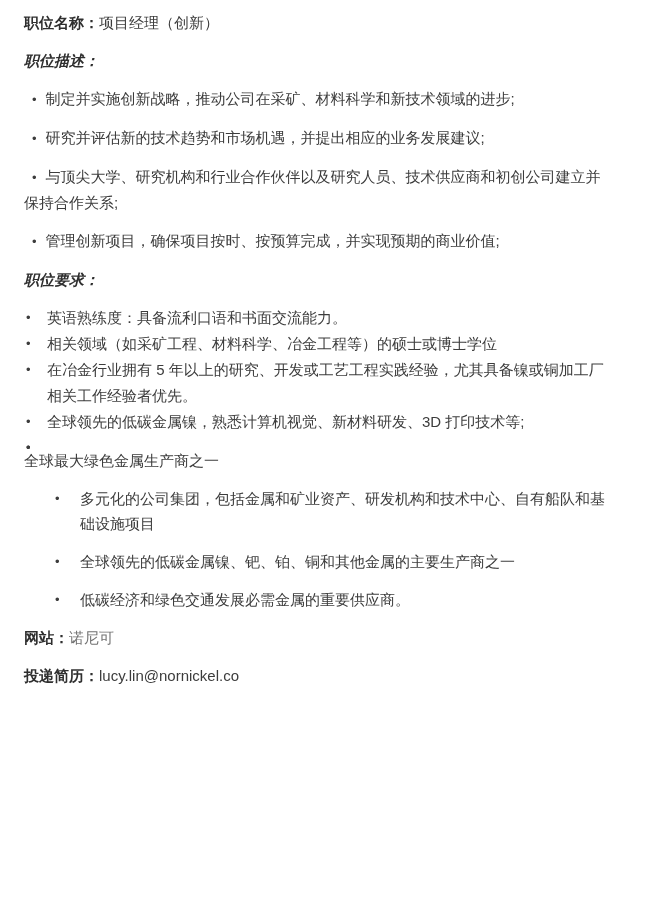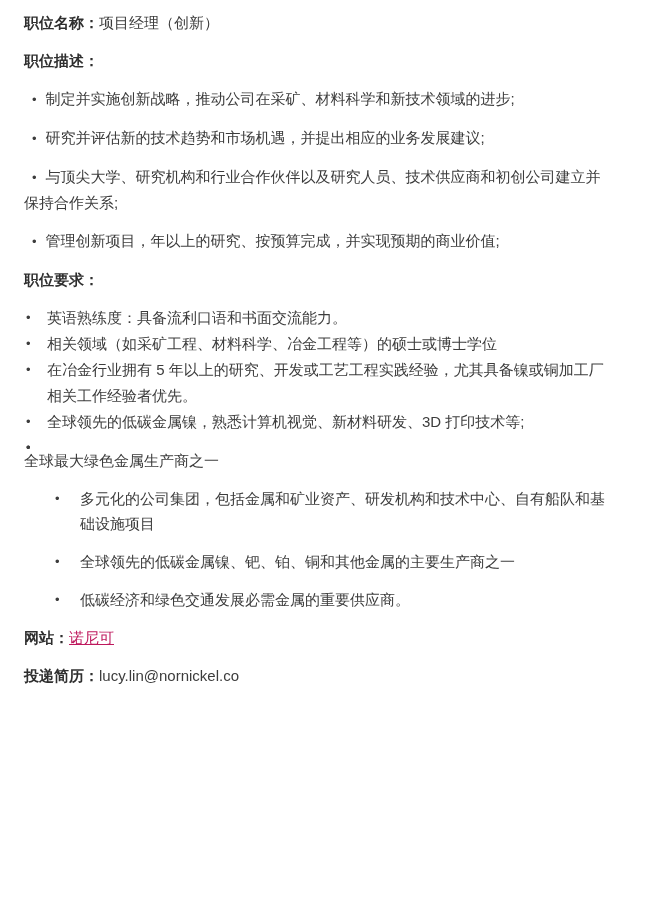--- a/index.html
+++ b/index.html
@@ -10,21 +10,21 @@
     overflow: hidden;
     background: #ffffff;
     font-family: "Liberation Sans", "DejaVu Sans", sans-serif;
     font-size: 15px;
     line-height: 25px;
     color: #3c3c3c;
     padding: 10px 36px 0 24px;
   }
   p { margin: 0 0 13px 0; }
   .bold, .heading { font-weight: bold; color: #2f2f2f; }
-  .heading { margin-bottom: 13px; }
+  .heading { margin-bottom: 13px; font-style: italic; }
 
   
   .desc-item { text-indent: 8px; }
   .desc-item .bullet { margin-right: 9px; font-size: 13px; }
 
   
   ul.req-list {
     list-style: none;
     margin: 0 0 13px 0;
     padding: 0;
@@ -55,42 +55,41 @@
     margin: 0 0 13px 0;
   }
   ul.about-list li .bullet {
     position: absolute;
     left: 31px;
     top: 0;
     font-size: 13px;
   }
 
   a.site-link {
-    color: #be185d;
-    text-decoration: underline;
+    color: #737373;
     cursor: pointer;
   }
 </style>
 </head>
 <body>
 
 <main>
 
   <p class="field">
     <span class="bold">职位名称：</span><span>项目经理（创新）</span>
   </p>
 
 
   <p class="heading">职位描述：</p>
 
   <div>
     <p class="desc-item"><span class="bullet">•</span><span>制定并实施创新战略，推动公司在采矿、材料科学和新技术领域的进步;</span></p>
     <p class="desc-item"><span class="bullet">•</span><span>研究并评估新的技术趋势和市场机遇，并提出相应的业务发展建议;</span></p>
     <p class="desc-item"><span class="bullet">•</span><span>与顶尖大学、研究机构和行业合作伙伴以及研究人员、技术供应商和初创公司建立并保持合作关系;</span></p>
-    <p class="desc-item"><span class="bullet">•</span><span>管理创新项目，年以上的研究、按预算完成，并实现预期的商业价值;</span></p>
+    <p class="desc-item"><span class="bullet">•</span><span>管理创新项目，确保项目按时、按预算完成，并实现预期的商业价值;</span></p>
   </div>
 
   <p class="heading">职位要求：</p>
 
   <ul class="req-list">
     <li><span class="bullet">•</span><span>英语熟练度：具备流利口语和书面交流能力。</span></li>
     <li><span class="bullet">•</span><span>相关领域（如采矿工程、材料科学、冶金工程等）的硕士或博士学位</span></li>
     <li><span class="bullet">•</span><span>在冶金行业拥有 5 年以上的研究、开发或工艺工程实践经验，尤其具备镍或铜加工厂相关工作经验者优先。</span></li>
     <li><span class="bullet">•</span><span>全球领先的低碳金属镍，熟悉计算机视觉、新材料研发、3D 打印技术等;</span></li>
     <li><span class="bullet">•</span></li>

